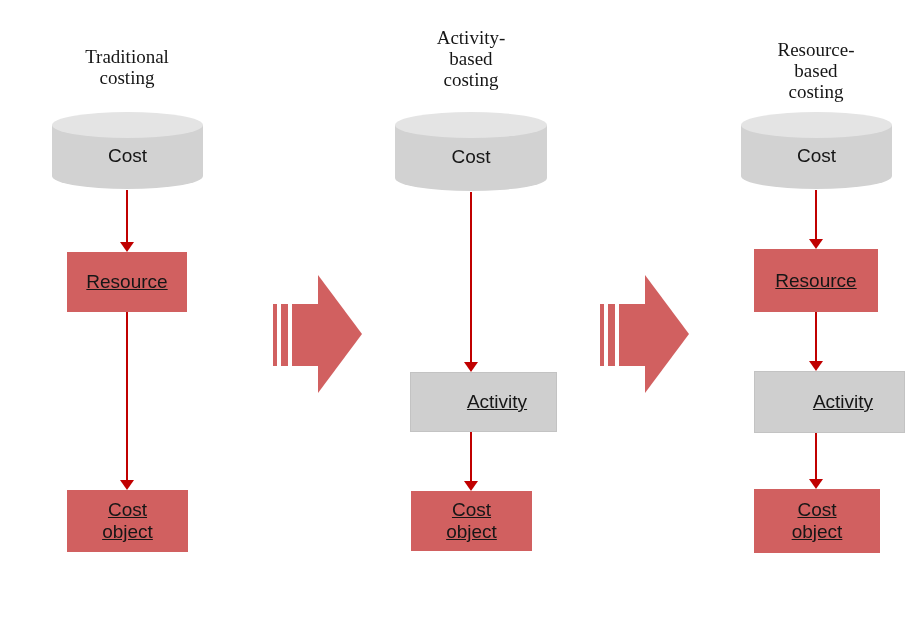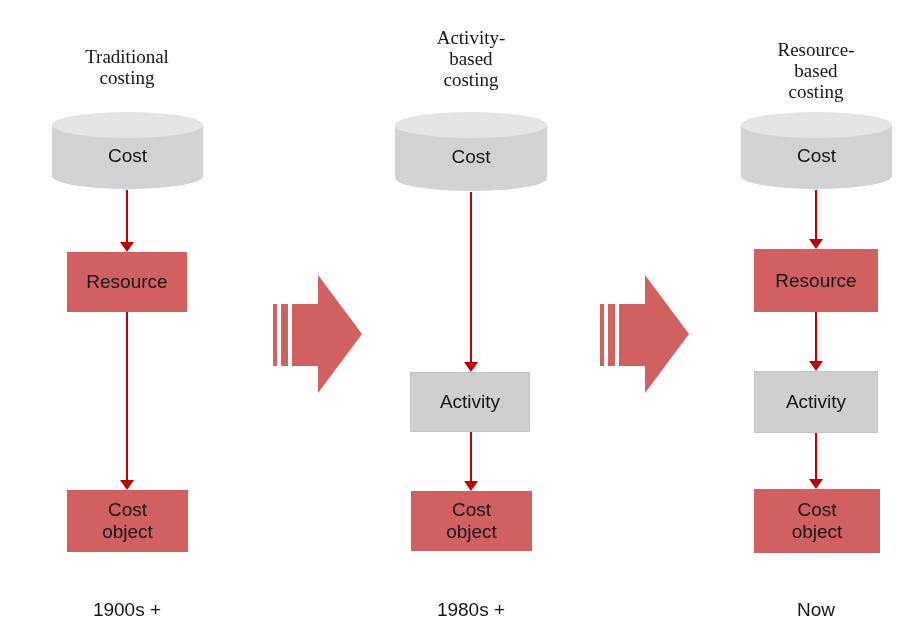--- a/index.html
+++ b/index.html
@@ -30,24 +30,24 @@
   .cylinder svg{display:block;}
   .cyl-body{fill:var(--cylinder-body);}
   .cyl-top{fill:var(--cylinder-top);}
   .cyl-label{
     position:absolute;left:0;right:0;top:14px;bottom:4px;
     display:flex;align-items:center;justify-content:center;
     font-size:19px;
   }
   .box{
     position:absolute;display:flex;align-items:center;justify-content:center;
-    font-size:19px;line-height:22px;text-align:center;white-space:pre-line;
+    font-size:19px;line-height:22px;text-align:center;white-space:pre-line;text-decoration:underline;
   }
   .box.red{background:var(--accent-red);}
-  .box.gray{background:var(--activity-gray);box-shadow:0 0 0 1px #c3c3c3 inset;}
+  .box.gray{background:var(--activity-gray);box-shadow:0 0 0 1px #c3c3c3 inset;padding-left:27px;}
   .conn{position:absolute;width:14px;}
   .conn .line{
     position:absolute;left:6px;top:0;bottom:8px;width:2px;
     background:var(--connector-red);
   }
   .conn .head{
     position:absolute;left:0;bottom:0;width:0;height:0;
     border-left:7px solid transparent;border-right:7px solid transparent;
     border-top:10px solid var(--connector-red);
   }
@@ -79,21 +79,20 @@
   <div class="box red" style="left:67px;top:252px;width:120px;height:60px">Resource</div>
 
   <div class="conn" style="left:120px;top:312px;height:178px">
     <div class="line"></div>
     <div class="head"></div>
   </div>
 
   <div class="box red" style="left:67px;top:490px;width:121px;height:62px">Cost
 object</div>
 
-  <div class="era" style="left:27px;top:599px">1900s +</div>
 
   <div class="big-arrow" style="left:272px;top:275px">
     <svg width="90" height="118" viewBox="0 0 90 118">
       <rect x="1" y="29" width="4" height="62"></rect>
       <rect x="9" y="29" width="7" height="62"></rect>
       <rect x="20" y="29" width="26" height="62"></rect>
       <polygon points="46,0 90,59 46,118"></polygon>
     </svg>
   </div>
 
@@ -117,21 +116,20 @@
   <div class="box gray" style="left:410px;top:372px;width:120px;height:60px">Activity</div>
 
   <div class="conn" style="left:464px;top:432px;height:59px">
     <div class="line"></div>
     <div class="head"></div>
   </div>
 
   <div class="box red" style="left:411px;top:491px;width:121px;height:60px">Cost
 object</div>
 
-  <div class="era" style="left:371px;top:599px">1980s +</div>
 
   <div class="big-arrow" style="left:599px;top:275px">
     <svg width="90" height="118" viewBox="0 0 90 118">
       <rect x="1" y="29" width="4" height="62"></rect>
       <rect x="9" y="29" width="7" height="62"></rect>
       <rect x="20" y="29" width="26" height="62"></rect>
       <polygon points="46,0 90,59 46,118"></polygon>
     </svg>
   </div>
 
@@ -162,15 +160,14 @@
   <div class="box gray" style="left:754px;top:371px;width:124px;height:62px">Activity</div>
 
   <div class="conn" style="left:809px;top:433px;height:56px">
     <div class="line"></div>
     <div class="head"></div>
   </div>
 
   <div class="box red" style="left:754px;top:489px;width:126px;height:64px">Cost
 object</div>
 
-  <div class="era" style="left:716px;top:599px">Now</div>
 
 </div>
 
 </body></html>

